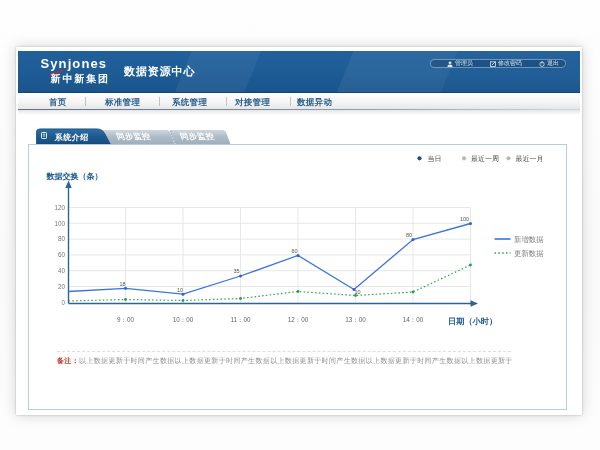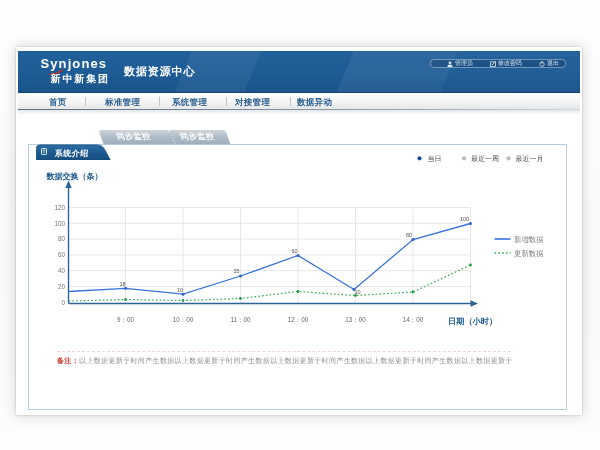--- a/index.html
+++ b/index.html
@@ -41,21 +41,21 @@
   
   .gtab { position:absolute; top:82.5px; height:14px;
     background:linear-gradient(180deg,#cfd7dd 0%,#b0bdc8 45%,#9fafbe 100%);
     transform:skewX(20deg); border-radius:2.5px 2.5px 0 0;
     color:#fff; font-size:8px; font-weight:bold; text-align:center; line-height:14px;
     letter-spacing:0.5px; }
   #gt1 { left:85px; width:70.5px; text-indent:-5px; }
   #gt2 { left:155.5px; width:56px; text-indent:-6px; border-left:1px solid #93a3b1; }
   #atab { position:absolute; left:19.8px; top:80.5px; width:78px; height:16px;
     color:#fff; font-size:8px; font-weight:bold; line-height:17px;
-    letter-spacing:0.5px;margin-top:16px; }
+    letter-spacing:0.5px; }
   #atab span { position:absolute; left:19px; top:1px; }
   
   #panel { position:absolute; left:12px; top:96.5px; width:539px; height:266.5px;
     border:1px solid #b6cee1; background:#fff; }
   #chart { position:absolute; left:0; top:0; width:566px; height:368px; }
   
   #note { position:absolute; left:41px; top:303.5px; width:454px;
     border-top:1px dashed #f0d8d2; padding-top:4.5px;
     font-size:7px; letter-spacing:0.35px; color:#8f8f8f; white-space:nowrap; }
   #note b { color:#c4392b; font-weight:bold; }

